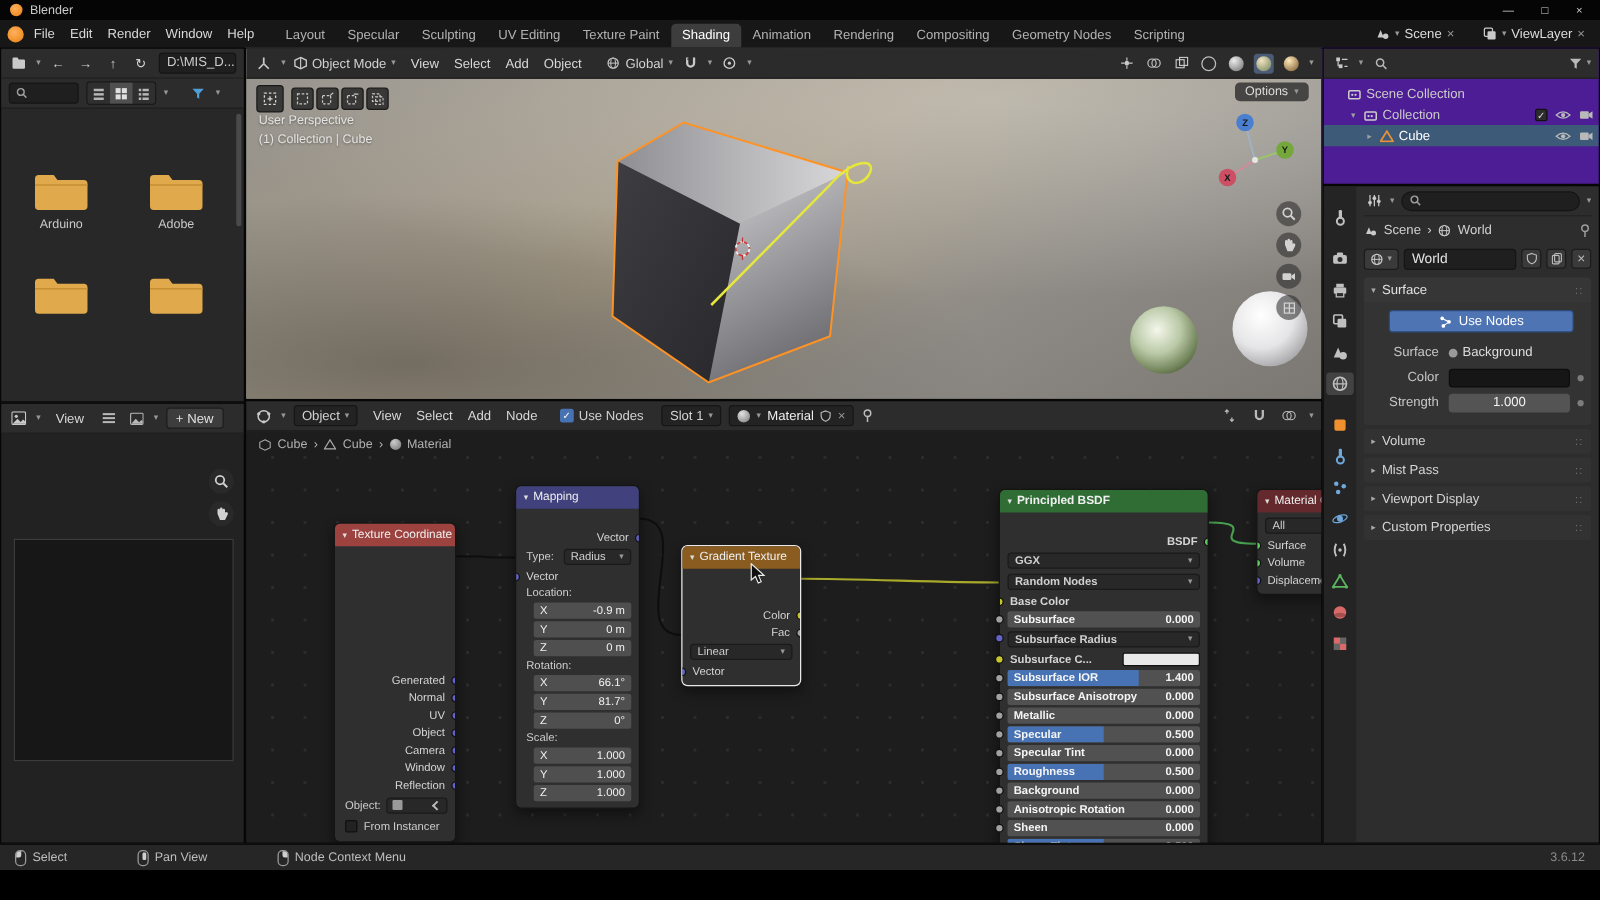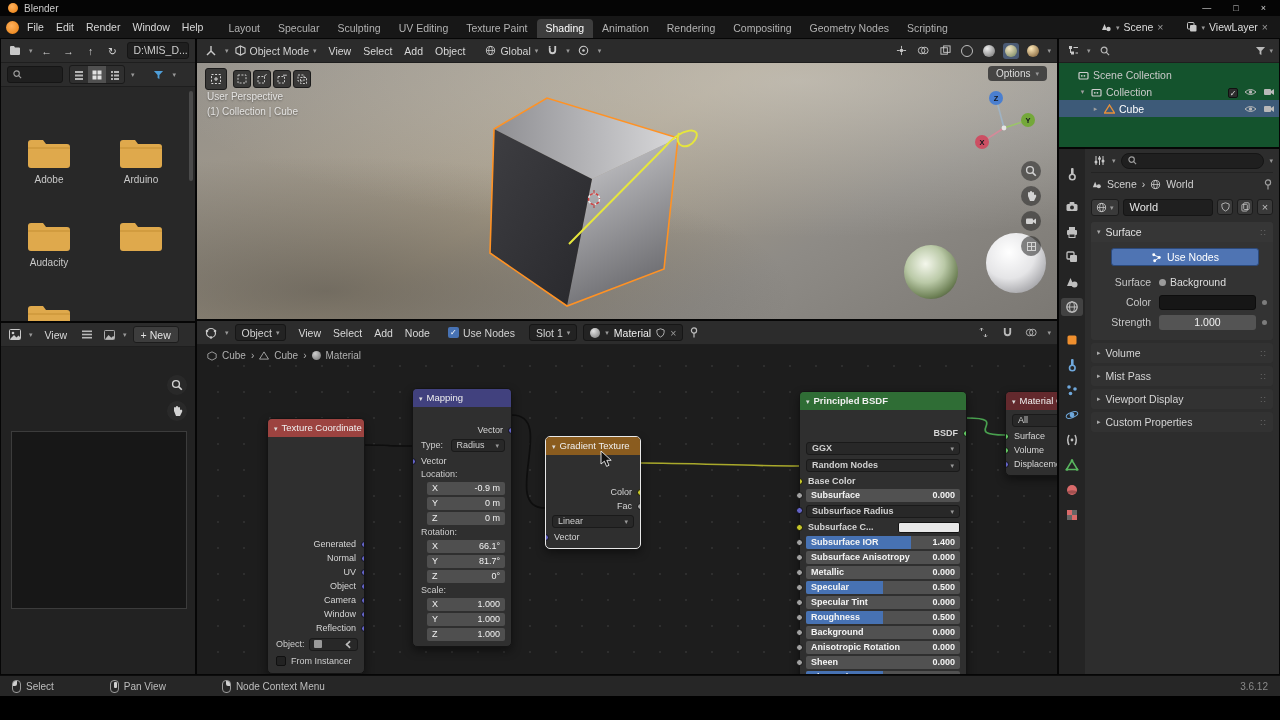--- a/index.html
+++ b/index.html
@@ -85,21 +85,21 @@
   .ncolor{position:relative;height:15px;padding:1px 6px 1px 8px;display:flex;align-items:center;gap:4px;white-space:nowrap}
   .ncolor .swatch{margin-left:auto;width:62px;height:11px;border-radius:2px;border:1px solid #141414}
   .nobj{position:relative;height:18px;padding:2px 6px 2px 8px;display:flex;align-items:center;gap:4px;color:#cdcdcd}
   .objfld{flex:1;background:#282828;border:1px solid #1a1a1a;border-radius:3px;height:13px;display:flex;align-items:center;gap:3px;padding:0 4px}
   .obx{width:8px;height:8px;background:#9a9a9a;border-radius:1px}
   .odrp{margin-left:auto;width:7px;height:7px;border-left:2px solid #bbb;border-bottom:2px solid #bbb;transform:rotate(45deg) scale(.8)}
   .ncheck{display:flex;gap:5px;padding:2px 8px;height:16px;align-items:center;color:#cdcdcd}
   .cbox{width:10px;height:10px;background:#222;border:1px solid #101010;border-radius:2px}
   #node-cursor{position:absolute;z-index:8}
   
-  #outliner{left:1058px;top:38px;width:222px;height:110px;background:#14532d}
+  #outliner{left:1058px;top:38px;width:222px;height:110px;background:#4c1d95}
   .olrow{display:flex;align-items:center;height:17px;gap:4px;font-size:10.5px;color:#cacaca;padding-right:4px}
   .olrow.active{background:#3d5a78;color:#fff}
   .olex{width:9px;font-size:7px;color:#9f9f9f;text-align:center}
   .olctr{margin-left:auto;display:flex;gap:6px;align-items:center}
   .olcheck{display:inline-block;width:10px;height:10px;background:#2c2c2c;border:1px solid #111;border-radius:2px;font-size:8px;line-height:9px;text-align:center;color:#ddd}
   
   #properties{left:1058px;top:148px;width:222px;height:527px;background:#2d2d2d}
   #ptab-strip{position:absolute;left:0;top:0;bottom:0;width:26px;background:#242424;display:flex;flex-direction:column;align-items:center;padding-top:16px;gap:7px}
   .ptab{width:22px;height:18px;display:flex;align-items:center;justify-content:center;border-radius:3px}
   .ptab.active{background:#424242}
@@ -247,35 +247,28 @@
         </svg>
       </span>
     <span class="chev">▾</span>
   </div>
   <div id="folder-grid">
       <div class="fcell">
         <svg width="46" height="36" viewBox="0 0 46 36">
           <path d="M2 8 q0-3 3-3 h12 l3 4 h21 q3 0 3 3 v18 q0 3-3 3 H5 q-3 0-3-3 Z" fill="#dfa94c"></path>
           <path d="M2 13 h42" stroke="#c68f33" stroke-width="1.2"></path>
         </svg>
-        <div class="flabel">Adobe</div>
-      </div>
-      <div class="fcell">
-        <svg width="46" height="36" viewBox="0 0 46 36">
-          <path d="M2 8 q0-3 3-3 h12 l3 4 h21 q3 0 3 3 v18 q0 3-3 3 H5 q-3 0-3-3 Z" fill="#dfa94c"></path>
-          <path d="M2 13 h42" stroke="#c68f33" stroke-width="1.2"></path>
-        </svg>
         <div class="flabel">Arduino</div>
       </div>
       <div class="fcell">
         <svg width="46" height="36" viewBox="0 0 46 36">
           <path d="M2 8 q0-3 3-3 h12 l3 4 h21 q3 0 3 3 v18 q0 3-3 3 H5 q-3 0-3-3 Z" fill="#dfa94c"></path>
           <path d="M2 13 h42" stroke="#c68f33" stroke-width="1.2"></path>
         </svg>
-        <div class="flabel">Audacity</div>
+        <div class="flabel">Adobe</div>
       </div>
       <div class="fcell">
         <svg width="46" height="36" viewBox="0 0 46 36">
           <path d="M2 8 q0-3 3-3 h12 l3 4 h21 q3 0 3 3 v18 q0 3-3 3 H5 q-3 0-3-3 Z" fill="#dfa94c"></path>
           <path d="M2 13 h42" stroke="#c68f33" stroke-width="1.2"></path>
         </svg>
         <div class="flabel"></div>
       </div>
       <div class="fcell">
         <svg width="46" height="36" viewBox="0 0 46 36">

